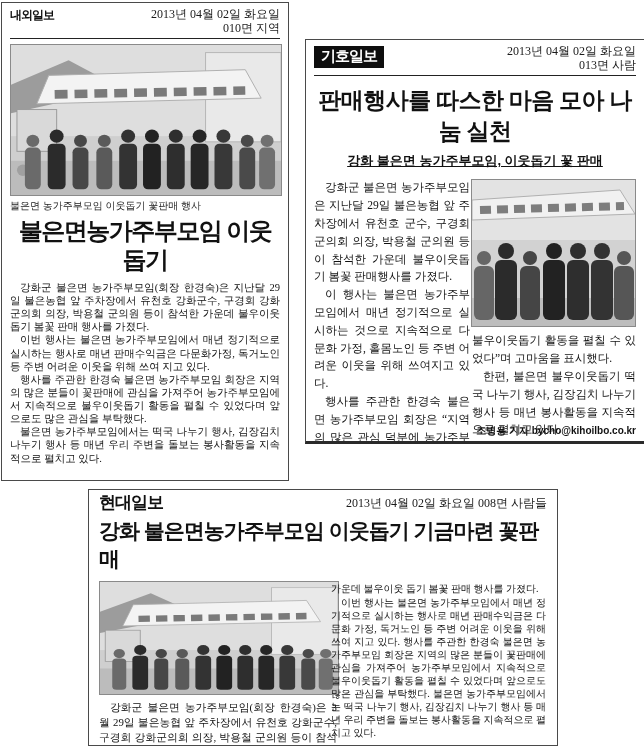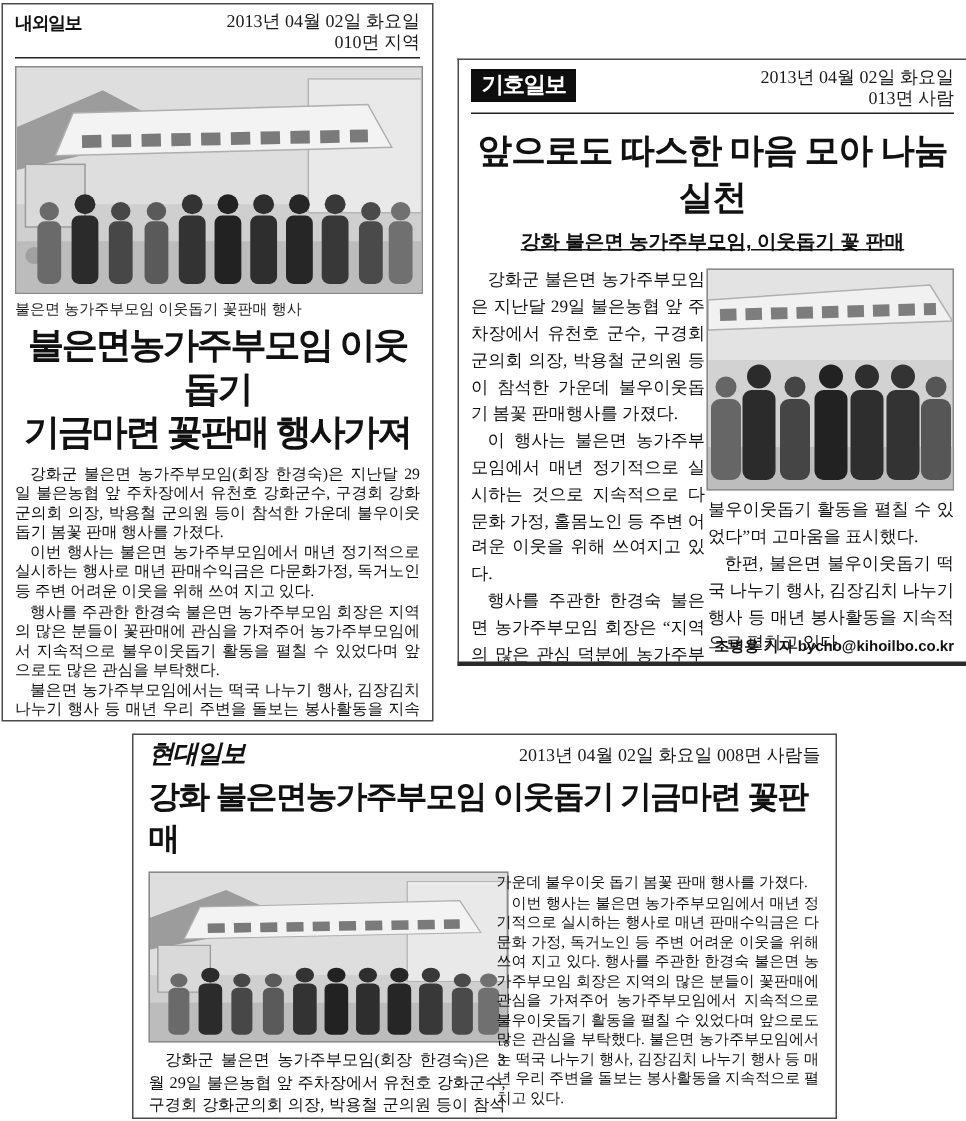--- a/index.html
+++ b/index.html
@@ -7,21 +7,21 @@
         font-family:"Liberation Serif",serif;color:#111;}
   .article{position:absolute;background:#fff;border:1px solid #4a4a4a;box-sizing:border-box;overflow:hidden;}
   #a1{left:1px;top:2px;width:288px;height:479px;padding:4px 8px;}
   #a2{left:305px;top:39px;width:339px;height:405px;padding:4px 8px;border-right:none;border-bottom-width:3px;border-bottom-color:#2a2a2a;}
   #a3{left:88px;top:489px;width:470px;height:257px;padding:4px 10px;}
 
   .hdr{display:flex;justify-content:space-between;align-items:flex-start;}
   .masthead{font-family:"Liberation Sans",sans-serif;font-weight:900;letter-spacing:-1px;}
   .mh1{font-size:12px;margin-top:0;}
   .mh2{display:inline-block;background:#0e0e0e;color:#fff;font-size:15px;padding:1px 7px 2px;margin-top:2px;}
-  .mh3{font-size:17px;position:relative;top:-3px;background:#fff;padding-right:8px;font-style:italic;}
+  .mh3{font-size:17px;position:relative;top:-3px;background:#fff;padding-right:8px;}
   .dates{text-align:right;font-size:12px;line-height:1.18;color:#1a1a1a;white-space:nowrap;}
   .rule{border-top:1px solid #222;margin:3px 0 5px;}
 
   .photo{border:1px solid #8a8a8a;background:#cfcfcf;overflow:hidden;}
   .photo svg{display:block;width:100%;height:100%;}
   #photo1{width:270px;height:150px;margin-top:1px;}
   .caption{font-family:"Liberation Sans",sans-serif;font-size:10px;color:#222;margin:3px 0 4px;}
 
   .hl1{font-family:"Liberation Sans",sans-serif;font-weight:900;font-size:24px;letter-spacing:-1.5px;
        line-height:1.2;text-align:center;margin:4px 0 6px;}
@@ -99,21 +99,20 @@
         <use href="#pt1" x="190" y="88" fill="#262626"></use>
         <use href="#pt1" x="214" y="88" fill="#383838"></use>
         <use href="#ps1" x="238" y="94" fill="#4a4a4a"></use>
         <use href="#ps1" x="258" y="94" fill="#707070"></use>
       </svg>
     </div>
     <div class="caption">불은면 농가주부모임 이웃돕기 꽃판매 행사</div>
 
     <div class="hl1">
       <div>불은면농가주부모임 이웃돕기</div>
-      <div>기금마련 꽃판매 행사가져</div>
     </div>
 
     <div class="body1">
       <p>강화군 불은면 농가주부모임(회장 한경숙)은 지난달 29일 불은농협 앞 주차장에서 유천호 강화군수, 구경회 강화군의회 의장, 박용철 군의원 등이 참석한 가운데 불우이웃 돕기 봄꽃 판매 행사를 가졌다.</p>
       <p>이번 행사는 불은면 농가주부모임에서 매년 정기적으로 실시하는 행사로 매년 판매수익금은 다문화가정, 독거노인 등 주변 어려운 이웃을 위해 쓰여 지고 있다.</p>
       <p>행사를 주관한 한경숙 불은면 농가주부모임 회장은 지역의 많은 분들이 꽃판매에 관심을 가져주어 농가주부모임에서 지속적으로 불우이웃돕기 활동을 펼칠 수 있었다며 앞으로도 많은 관심을 부탁했다.</p>
       <p>불은면 농가주부모임에서는 떡국 나누기 행사, 김장김치 나누기 행사 등 매년 우리 주변을 돌보는 봉사활동을 지속적으로 펼치고 있다.</p>
     </div>
 
   </div>
@@ -121,21 +120,21 @@
   <div class="article" id="a2">
     <div class="hdr">
       <div class="masthead mh2">기호일보</div>
       <div class="dates">
         <div>2013년 04월 02일 화요일</div>
         <div>013면 사람</div>
       </div>
     </div>
     <div class="rule"></div>
 
-    <div class="hl2">앞으로도 따스한 마음 모아 나눔 실천</div>
+    <div class="hl2">판매행사를 따스한 마음 모아 나눔 실천</div>
     <div class="sub2">강화 불은면 농가주부모임, 이웃돕기 꽃 판매</div>
 
     <div class="body2">
       <div class="col c1">
         <p>강화군 불은면 농가주부모임은 지난달 29일 불은농협 앞 주차장에서 유천호 군수, 구경회 군의회 의장, 박용철 군의원 등이 참석한 가운데 불우이웃돕기 봄꽃 판매행사를 가졌다.</p>
         <p>이 행사는 불은면 농가주부모임에서 매년 정기적으로 실시하는 것으로 지속적으로 다문화 가정, 홀몸노인 등 주변 어려운 이웃을 위해 쓰여지고 있다.</p>
         <p>행사를 주관한 한경숙 불은면 농가주부모임 회장은 “지역의 많은 관심 덕분에 농가주부모임에서 지속적으로</p>
       </div>
 
       <div class="photo" id="photo2">

